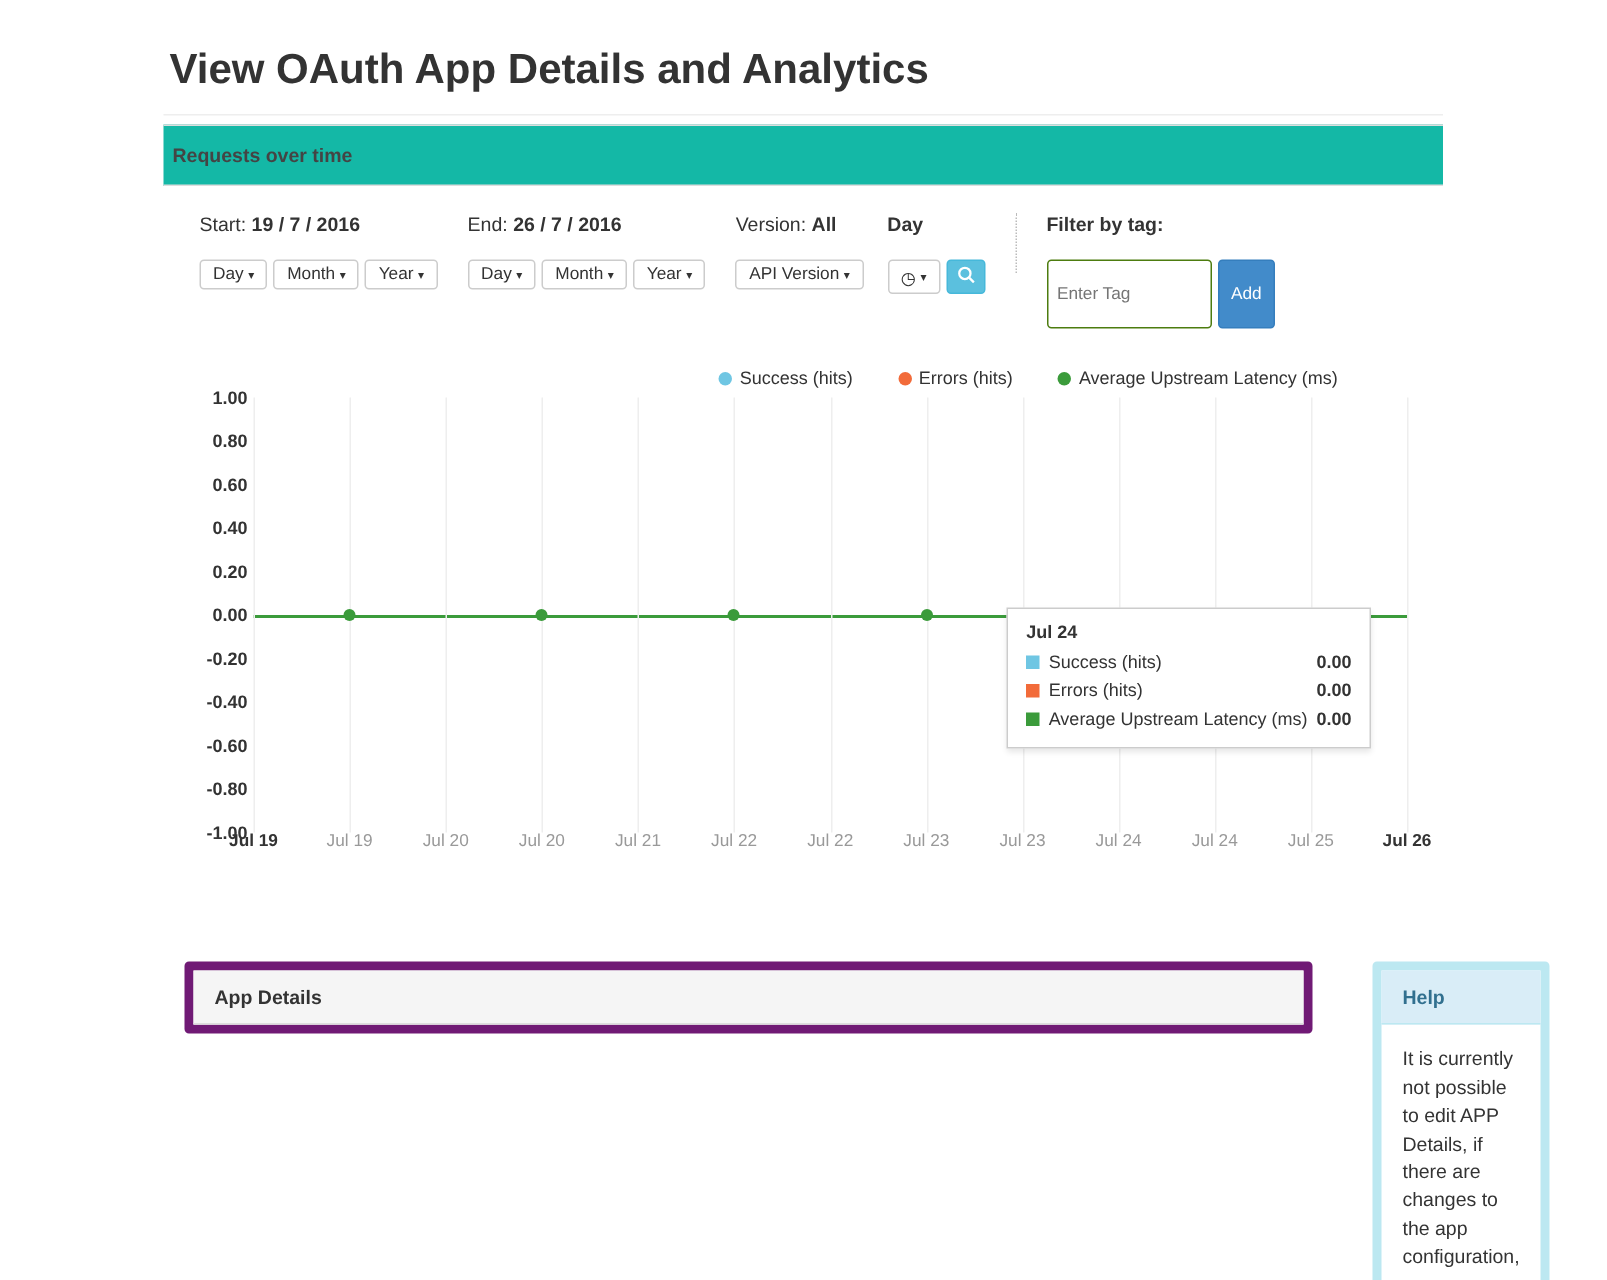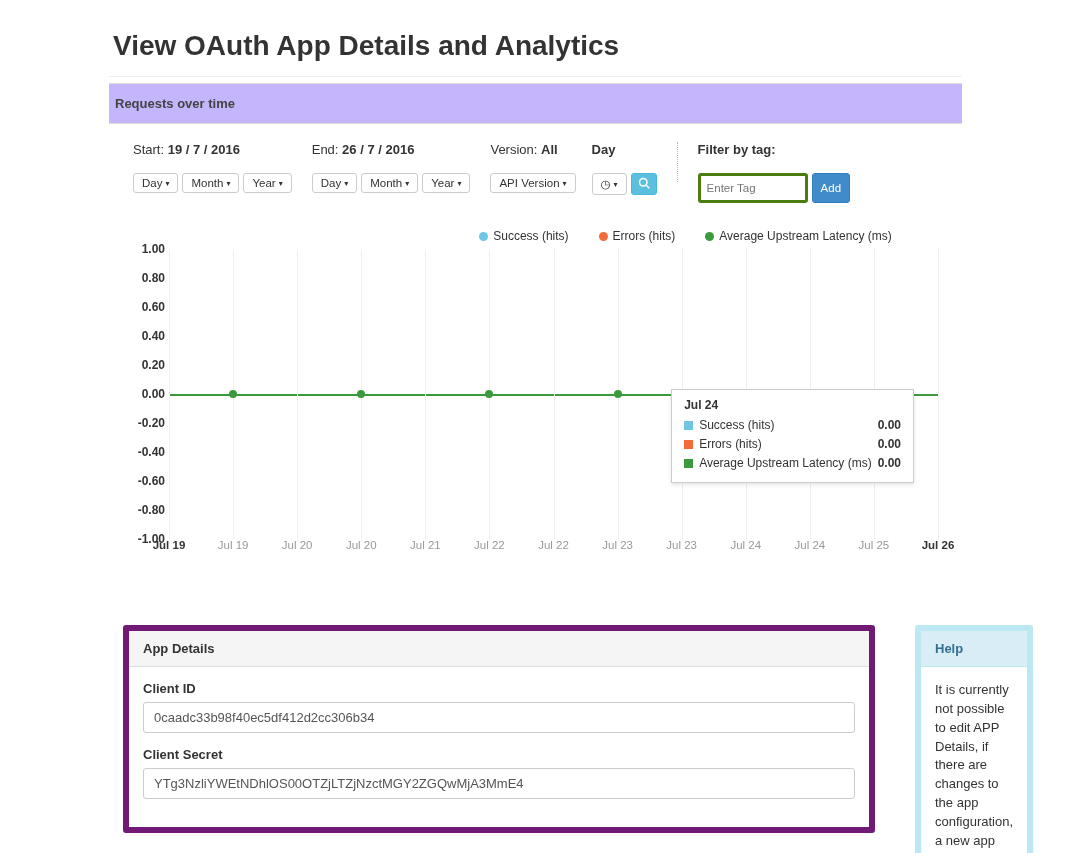--- a/index.html
+++ b/index.html
@@ -1,29 +1,29 @@
 <!DOCTYPE html>
 <html><head>
 <meta charset="utf-8">
 <style>
   * { box-sizing: border-box; margin: 0; padding: 0; }
   body { font-family: -apple-system, "Helvetica Neue", Helvetica, Arial, sans-serif; font-size: 13px; color: #333; background: #fff; }
   .page { width: 869px; margin: 12px auto; padding: 8px; }
   h1.title { font-size: 28px; font-weight: 600; color: #333; padding: 10px 0 14px 4px; border-bottom: 1px solid #eee; }
-  .section-header { background: #c4b5fd; border-top: 1px solid #ddd; border-bottom: 1px solid #ddd; padding: 12px 6px; font-weight: 600; font-size: 13px; margin-top: 6px; color:#444; }
+  .section-header { background: #14b8a6; border-top: 1px solid #ddd; border-bottom: 1px solid #ddd; padding: 12px 6px; font-weight: 600; font-size: 13px; margin-top: 6px; color:#444; }
   .controls { display: flex; align-items: flex-start; padding: 18px 24px; gap: 12px; border-bottom: 0px; }
   .ctrl-group { display:flex; flex-direction:column; gap:16px; }
   .ctrl-label { font-size: 13px; color:#333; }
   .ctrl-label b { font-weight: 700; }
   .btn-row { display:flex; gap:4px; }
   .btn { background: #fff; border: 1px solid #ccc; border-radius: 3px; padding: 3px 8px; font-size: 11.5px; color: #333; display:inline-flex; align-items:center; gap:3px; cursor:pointer; }
   .btn .caret { font-size: 8px; }
   .btn-search { background: #5bc0de; border-color:#46b8da; color: #fff; padding: 3px 6px; }
   .vsep { border-left: 1px dotted #bbb; height: 40px; margin: 0 8px; }
-  .tag-input { border:3px solid #4d7c0f; border-radius:3px; padding:6px 6px; font-size:11.5px; width:110px; color:#888; }
+  .tag-input { border:1px solid #4d7c0f; border-radius:3px; padding:16px 6px; font-size:11.5px; width:110px; color:#888; }
   .btn-add { background: #428bca; border-color:#357ebd; color:#fff; padding:3px 8px; border-radius:3px; font-size:11.5px; border:1px solid #357ebd; cursor:pointer; }
 
   .chart-wrap { position:relative; padding: 8px 24px 36px 24px; }
   .legend { display:flex; gap:30px; justify-content:center; font-size:12px; color:#333; margin-bottom:6px; padding-left:300px; }
   .legend-item { display:flex; align-items:center; gap:5px; }
   .dot { width:9px; height:9px; border-radius:50%; display:inline-block; }
   .chart { position:relative; height: 310px; border-top:0; }
   .plot { position:absolute; left:36px; right:0; top:0; bottom:20px; }
   .grid-v { position:absolute; top:0; bottom:0; width:1px; background:#eee; }
   .yaxis { position:absolute; left:0; top:0; bottom:20px; width:34px; }
@@ -220,25 +220,19 @@
               <span class="val">0.00</span>
             </div>
           </div>
       </div>
     </div>
   </div>
 
   <div class="bottom">
     <div class="panel details-panel">
       <div class="panel-heading">App Details</div>
-      <div class="panel-body">
-        <label class="form-label">Client ID</label>
-        <input class="form-input" readonly="" value="0caadc33b98f40ec5df412d2cc306b34" style="">
-        <label class="form-label">Client Secret</label>
-        <input class="form-input" readonly="" value="YTg3NzliYWEtNDhlOS00OTZjLTZjNzctMGY2ZGQwMjA3MmE4" style="">
-      </div>
     </div>
     <div class="panel help-panel">
       <div class="panel-heading">Help</div>
       <div class="panel-body">It is currently not possible to edit APP Details, if there are changes to the app configuration, a new app should be created with the desired configuration.</div>
     </div>
   </div>
 </div>
 
 </body></html>

